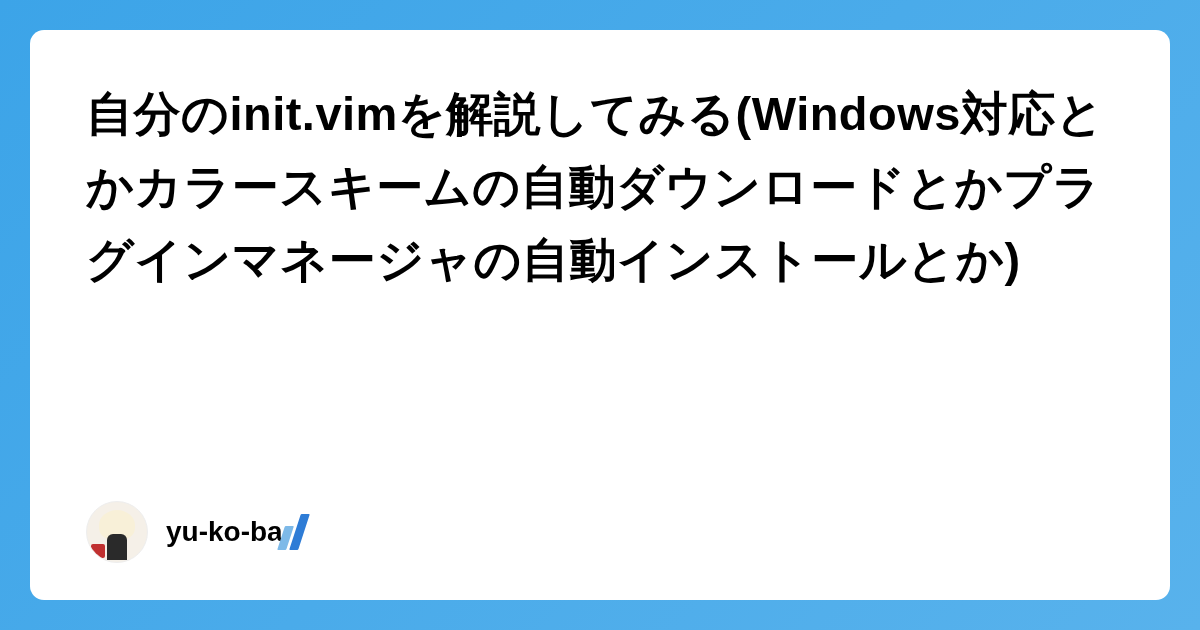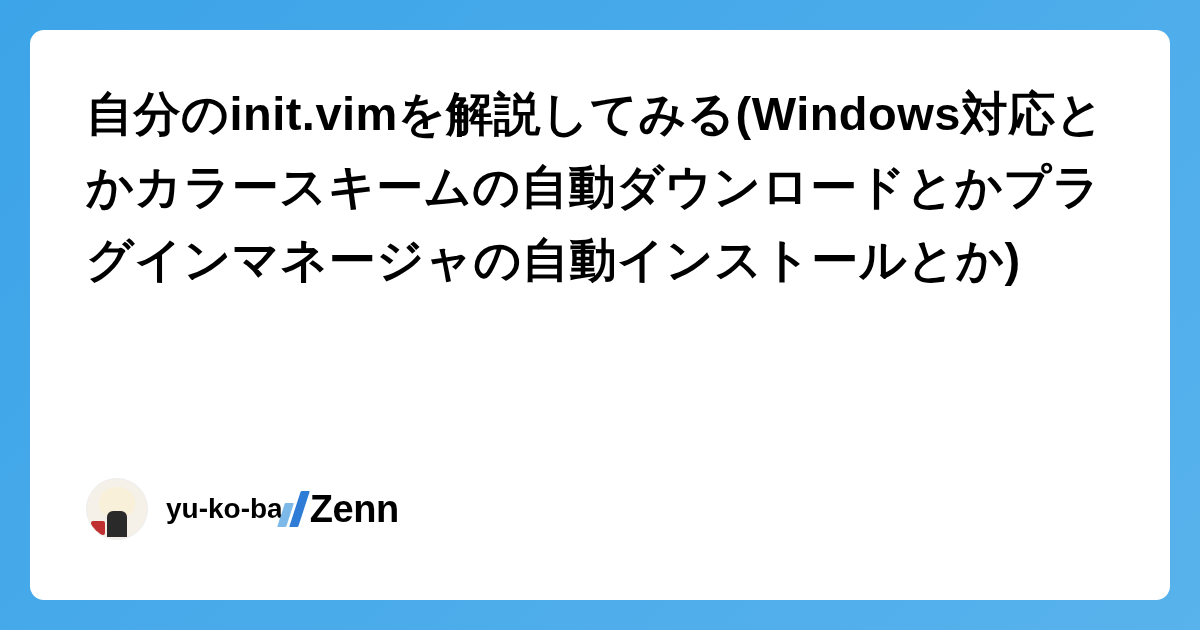--- a/index.html
+++ b/index.html
@@ -14,21 +14,21 @@
       display: flex;
       align-items: center;
       justify-content: center;
       font-family: -apple-system, BlinkMacSystemFont, "Segoe UI", "Hiragino Sans", "Hiragino Kaku Gothic ProN", Meiryo, sans-serif;
     }
     .card {
       width: 1140px;
       height: 570px;
       background: #ffffff;
       border-radius: 14px;
-      padding: 48px 56px 60px 56px;
+      padding: 48px 56px 37px 56px;
       display: flex;
       flex-direction: column;
       justify-content: space-between;
     }
     .title {
       font-size: 47px;
       font-weight: 700;
       color: #000000;
       line-height: 1.55;
       letter-spacing: 0.01em;
@@ -136,16 +136,15 @@
         </div>
         <div class="avatar-stamp"></div>
       </div>
       <div class="author-name">yu-ko-ba</div>
     </div>
     <div class="logo">
       <div class="logo-icon">
         <div class="logo-bar logo-bar-1"></div>
         <div class="logo-bar logo-bar-2"></div>
       </div>
-      <div class="logo-text">Zenn</div>
     </div>
   </div>
 </div>
 
 </body></html>

